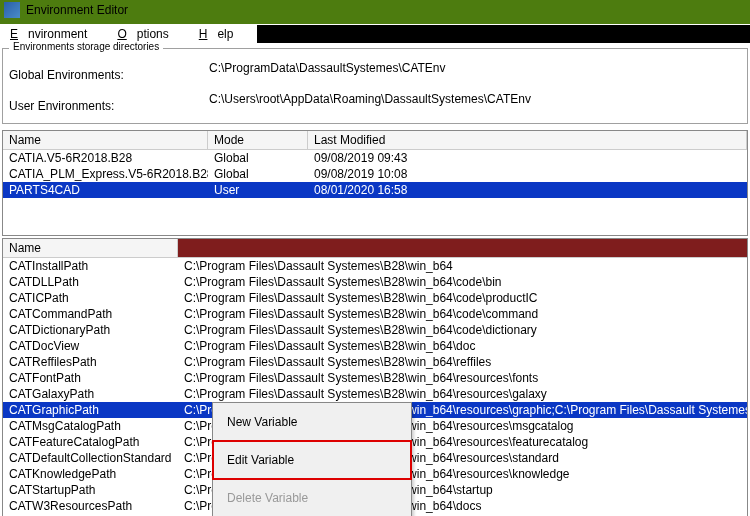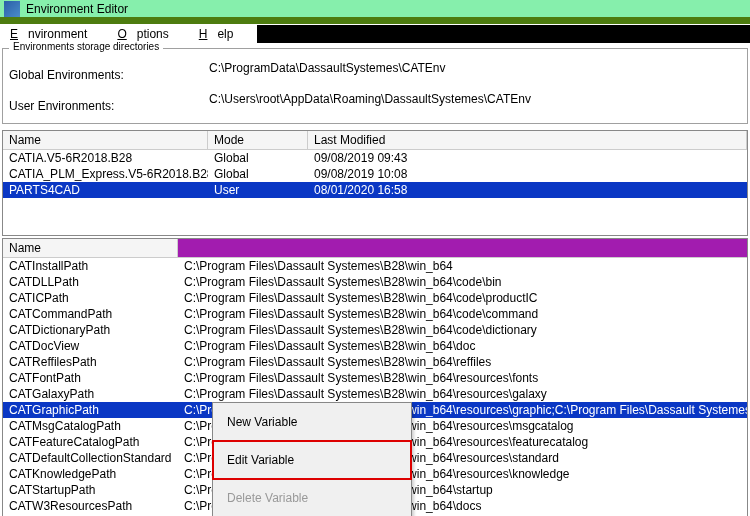--- a/index.html
+++ b/index.html
@@ -1,29 +1,29 @@
 <!DOCTYPE html>
 <html><head>
 <meta charset="utf-8">
 <style>
 * { box-sizing: border-box; margin: 0; padding: 0; }
 body { font-family: "Segoe UI", Tahoma, sans-serif; font-size: 12px; background: #fff; color: #000; width: 750px; height: 516px; overflow: hidden; }
-.titlebar { height: 24px; background: #86efac; display: flex; align-items: center; padding: 0 4px; border-bottom: 7px solid #4d7c0f; }
+.titlebar { height: 24px; background: #4d7c0f; display: flex; align-items: center; padding: 0 4px; border-bottom: 4px solid #4d7c0f; }
 .titlebar .icon { width: 16px; height: 16px; margin-right: 6px; background: linear-gradient(135deg, #2a5fa8, #4a8cc8); }
 .titlebar .title { font-size: 12px; }
 .menubar { display: flex; height: 20px; align-items: center; }
 .menubar span { padding: 15px 10px; cursor: default; }
 .menubar span u { text-decoration: underline; }
 .menubar .filler { flex: 1; background: #000; height: 18px; margin-left: 4px; }
 .groupbox { margin: 4px 2px 6px 2px; border: 1px solid #a0a0a0; position: relative; padding: 8px 6px 6px 6px; }
 .groupbox .legend { position: absolute; top: -8px; left: 6px; background: #fff; padding: 0 4px; font-size: 10px; }
 .dirrow { display: flex; margin: 4px 0; }
 .dirrow .label { width: 200px; margin-top: 7px; }
 .table { border: 1px solid #888; margin: 2px; position: relative; }
-.thead { display: flex; background: #a21caf; border-bottom: 1px solid #ccc; }
+.thead { display: flex; background: #7f1d1d; border-bottom: 1px solid #ccc; }
 .thead .th { padding: 2px 6px; border-right: 1px solid #ccc; font-weight: normal; background: #f5f5f5; }
 .tbody .tr { display: flex; }
 .tbody .td { padding: 1px 6px; white-space: nowrap; overflow: hidden; }
 .col-name { width: 205px; }
 .col-mode { width: 100px; }
 .col-lastmod { flex: 1; }
 .col-vname { width: 175px; }
 .col-value { flex: 1; }
 .tbody .tr.selected { background: #0a37c4; color: #fff; }
 .tbody .tr.selected .td { color: #fff; }

